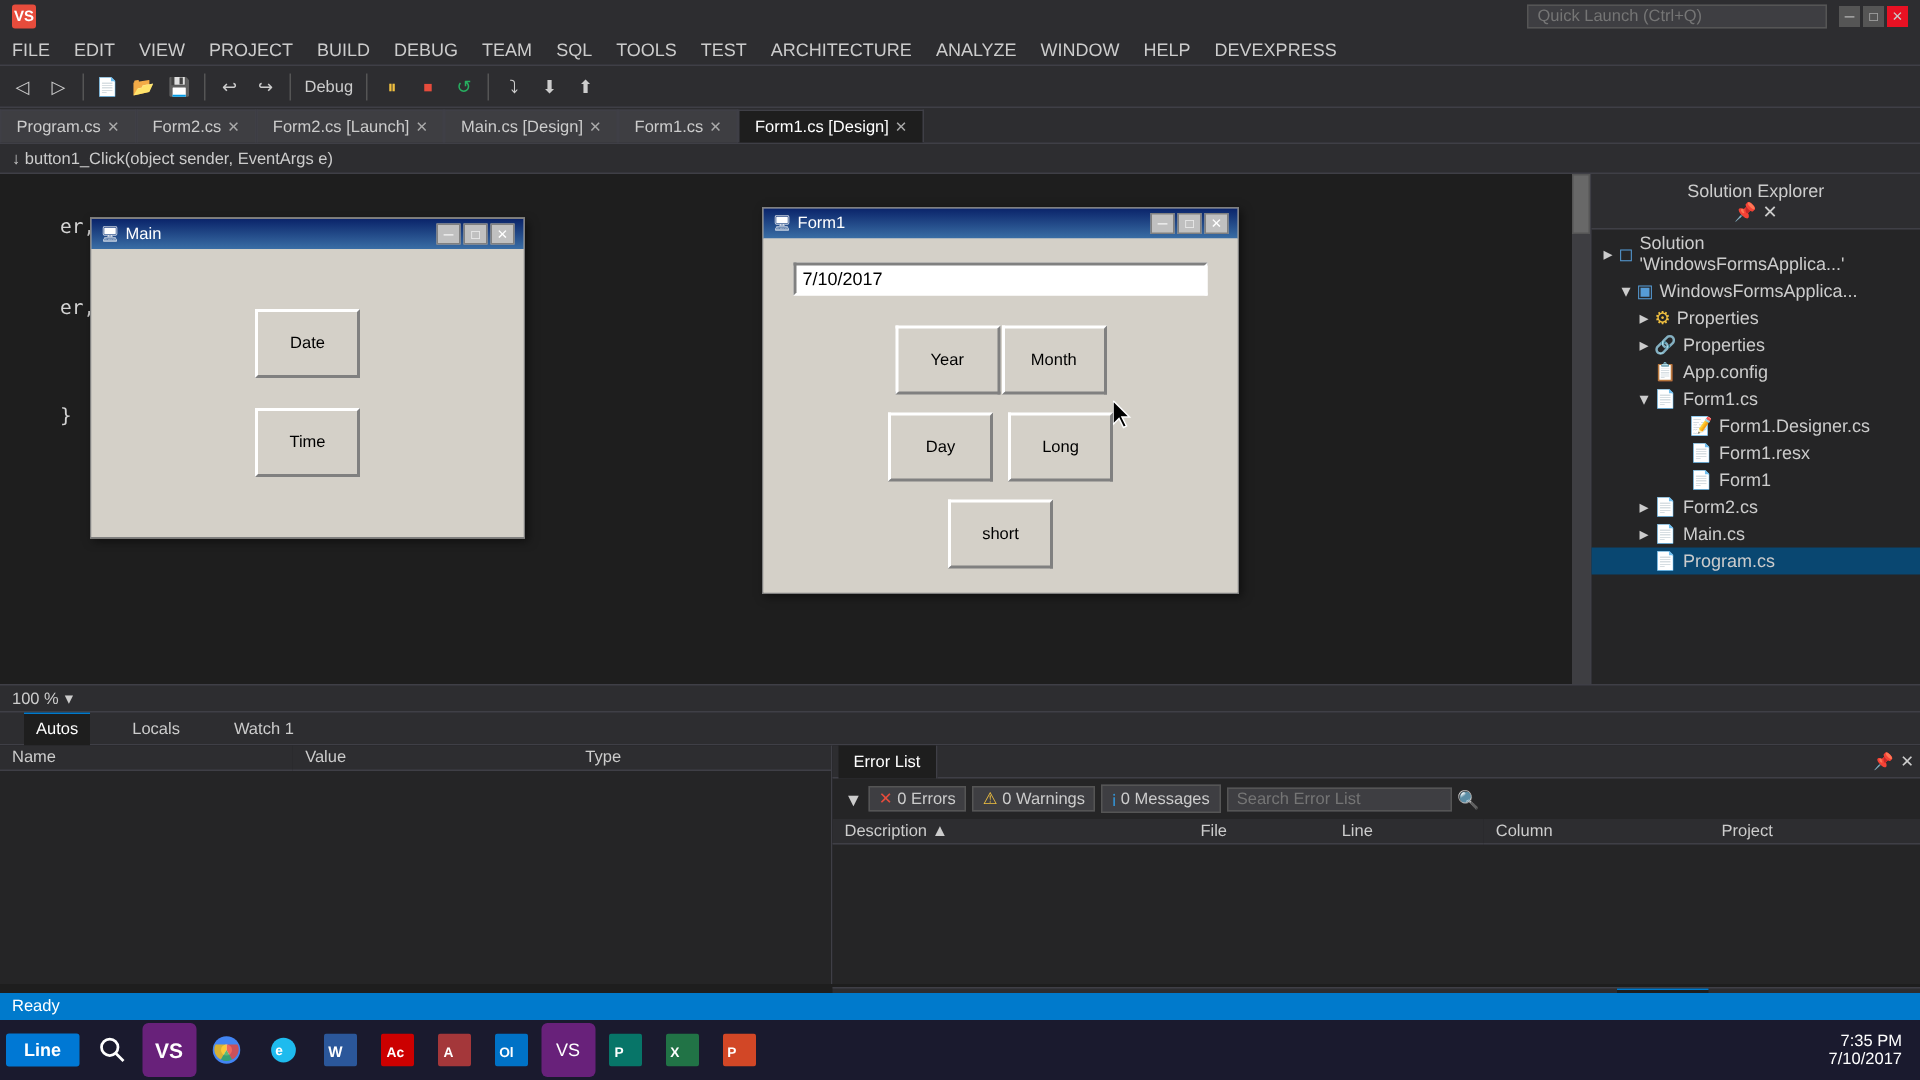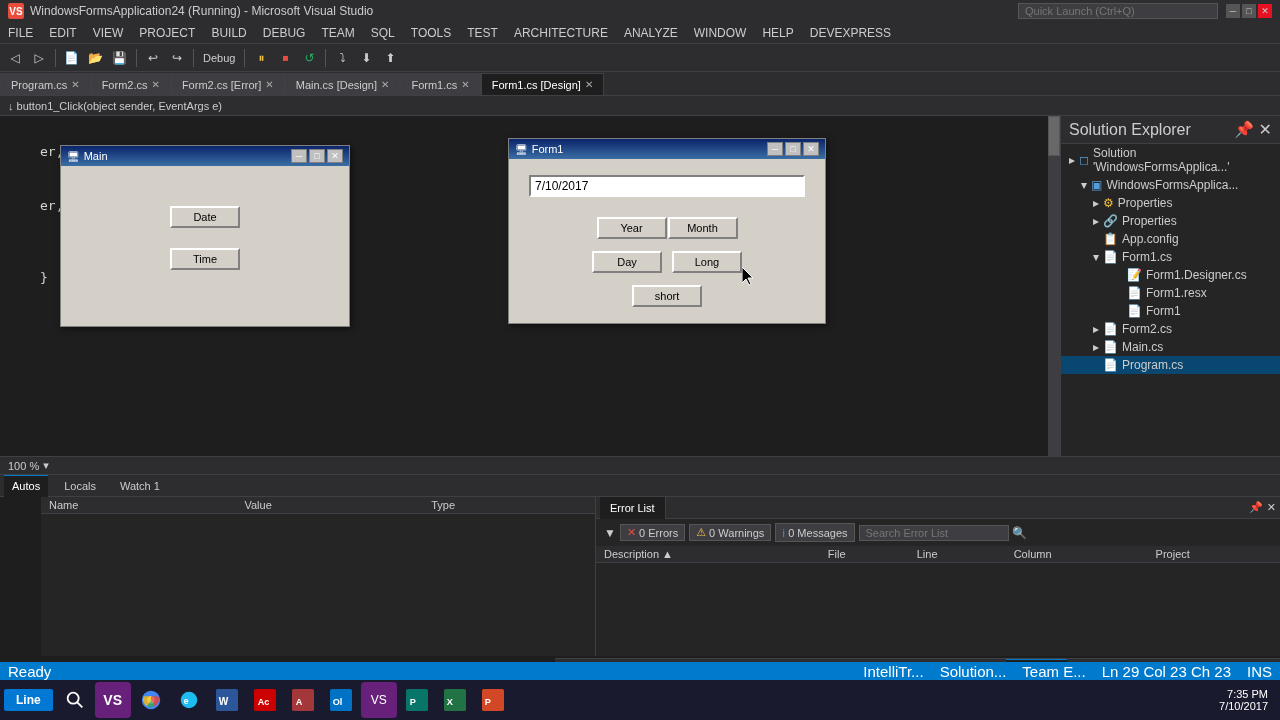--- a/index.html
+++ b/index.html
@@ -118,25 +118,26 @@
       width: 220px;
       background: #252526;
       border-left: 1px solid #3f3f46;
       display: flex;
       flex-direction: column;
     }
     .panel-header {
       background: #2d2d30;
       padding: 4px 8px;
       color: #ccc;
-      font-size: 16px;
+      font-size: 12px;
       border-bottom: 1px solid #3f3f46;
       display: flex;
       justify-content: space-between;
       align-items: center;
+      flex-direction: column;
     }
     .tree-item {
       padding: 2px 8px;
       color: #ccc;
       font-size: 12px;
       display: flex;
       align-items: center;
       gap: 4px;
       cursor: pointer;
     }
@@ -145,21 +146,20 @@
     
     .bottom-area {
       height: 160px;
       display: flex;
       border-top: 1px solid #3f3f46;
     }
     .autos-panel {
       width: 555px;
       background: #252526;
       border-right: 1px solid #3f3f46;
-      margin-left: 41px;
     }
     .error-panel {
       flex: 1;
       background: #252526;
     }
     .panel-tab-bar {
       background: #2d2d30;
       height: 22px;
       display: flex;
       align-items: center;
@@ -217,22 +217,22 @@
     }
 
     
     .status-bar {
       background: #007acc;
       height: 18px;
       display: flex;
       align-items: center;
       padding: 0 8px;
       color: white;
-      font-size: 15px;
-      justify-content: space-between;
+      font-size: 11px;
+      justify-content: flex-start;
     }
     .status-left { display: flex; gap: 16px; }
     .status-right { display: flex; gap: 16px; }
 
     
     .taskbar {
       background: #1a1a2e;
       height: 40px;
       display: flex;
       align-items: center;
@@ -290,21 +290,21 @@
       display: flex; align-items: center; justify-content: center;
     }
     .win-body {
       background: #d4d0c8;
       padding: 10px;
     }
     .win-btn {
       background: #d4d0c8;
       border: 2px solid;
       border-color: #ffffff #808080 #808080 #ffffff;
-      padding: 3px 16px;
+      padding: 15px 16px;
       font-size: 11px;
       cursor: pointer;
       min-width: 70px;
     }
     .win-textbox {
       background: white;
       border: 2px solid;
       border-color: #808080 #ffffff #ffffff #808080;
       padding: 2px 4px;
       font-size: 12px;
@@ -389,30 +389,30 @@
       gap: 8px;
     }
     .bottom-tab {
       color: #ccc;
       font-size: 11px;
       padding: 0 8px;
       height: 22px;
       display: flex;
       align-items: center;
       cursor: pointer;
+      margin-left: 12px;
     }
     .bottom-tab.active { background: #1e1e1e; color: #fff; border-top: 1px solid #007acc; }
   </style>
 </head>
 <body>
 
 <div class="title-bar">
   <div class="title-bar-left">
     <div class="title-bar-icon">VS</div>
-    <span>WindowsFormsApplication24 (Running) - Microsoft Visual Studio</span>
   </div>
   <div style="display:flex; align-items:center; gap:8px;">
     <input type="text" class="quick-launch" style="background: rgb(62, 62, 66); border: 1px solid rgb(85, 85, 85); color: rgb(170, 170, 170); font-size: 11px; padding: 1px 6px; width: 200px;" placeholder="Quick Launch (Ctrl+Q)">
     <div class="title-bar-controls">
       <div class="title-bar-btn">─</div>
       <div class="title-bar-btn">□</div>
       <div class="title-bar-btn" style="background:#e81123;">✕</div>
     </div>
   </div>
 </div>
@@ -461,21 +461,21 @@
 <div class="tab-bar">
   <div class="tab">
     <span>Program.cs</span>
     <span class="tab-close">✕</span>
   </div>
   <div class="tab">
     <span>Form2.cs</span>
     <span class="tab-close">✕</span>
   </div>
   <div class="tab">
-    <span>Form2.cs [Error]</span>
+    <span>Form2.cs [Launch]</span>
     <span class="tab-close">✕</span>
   </div>
   <div class="tab">
     <span>Main.cs [Design]</span>
     <span class="tab-close">✕</span>
   </div>
   <div class="tab">
     <span>Form1.cs</span>
     <span class="tab-close">✕</span>
   </div>
@@ -691,31 +691,20 @@
   <span class="bottom-tab">Command Window</span>
   <span class="bottom-tab">Immediate Window</span>
   <span class="bottom-tab">Output</span>
   <span class="bottom-tab active">Error List</span>
 </div>
 
 <div class="status-bar" style="position:absolute; bottom:40px; left:0; right:0;">
   <div class="status-left">
     <span>Ready</span>
   </div>
-  <div class="status-right">
-    <span>IntelliTr...</span>
-    <span>Solution...</span>
-    <span>Team E...</span>
-    <span>
-      <span>Ln 29</span>
-      <span>Col 23</span>
-      <span>Ch 23</span>
-    </span>
-    <span>INS</span>
-  </div>
 </div>
 
 <div class="taskbar">
   <div class="start-btn">Line</div>
   <div class="taskbar-icons">
 
     <div class="taskbar-icon">
       <svg viewBox="0 0 24 24" fill="white">
           <circle cx="10" cy="10" r="6" fill="none" stroke="white" stroke-width="2"></circle>
           <line x1="14.5" y1="14.5" x2="20" y2="20" stroke="white" stroke-width="2"></line>

